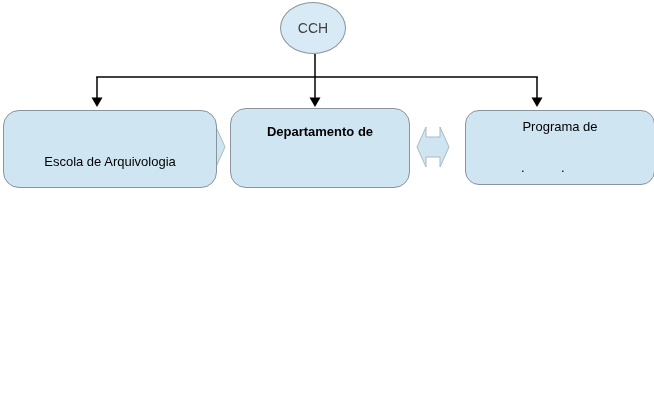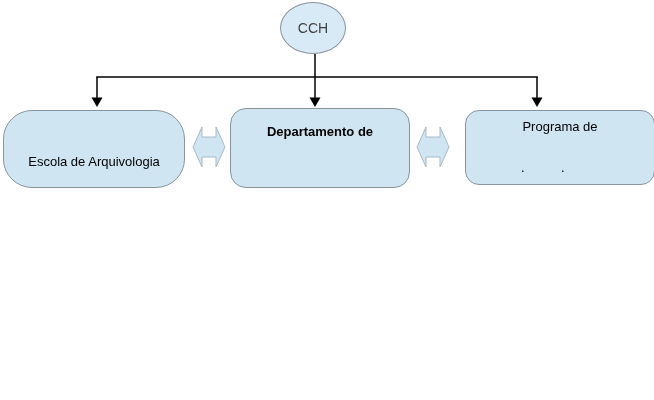--- a/index.html
+++ b/index.html
@@ -45,23 +45,23 @@
     background: #CFE5F2;
     border: 1px solid #8A949C;
     text-align: center;
     color: #000000;
     font-size: 13px;
     overflow: hidden;
   }
   .box-escola {
     left: 3px;
     top: 110px;
-    width: 182px;
+    width: 214px;
     height: 78px;
-    border-radius: 29px;
+    border-radius: 16px;
   }
   .box-escola .box-text { padding-top: 43px; line-height: 16px; }
   .box-departamento {
     left: 230px;
     top: 108px;
     width: 180px;
     height: 80px;
     border-radius: 16px;
     font-weight: bold;
   }

